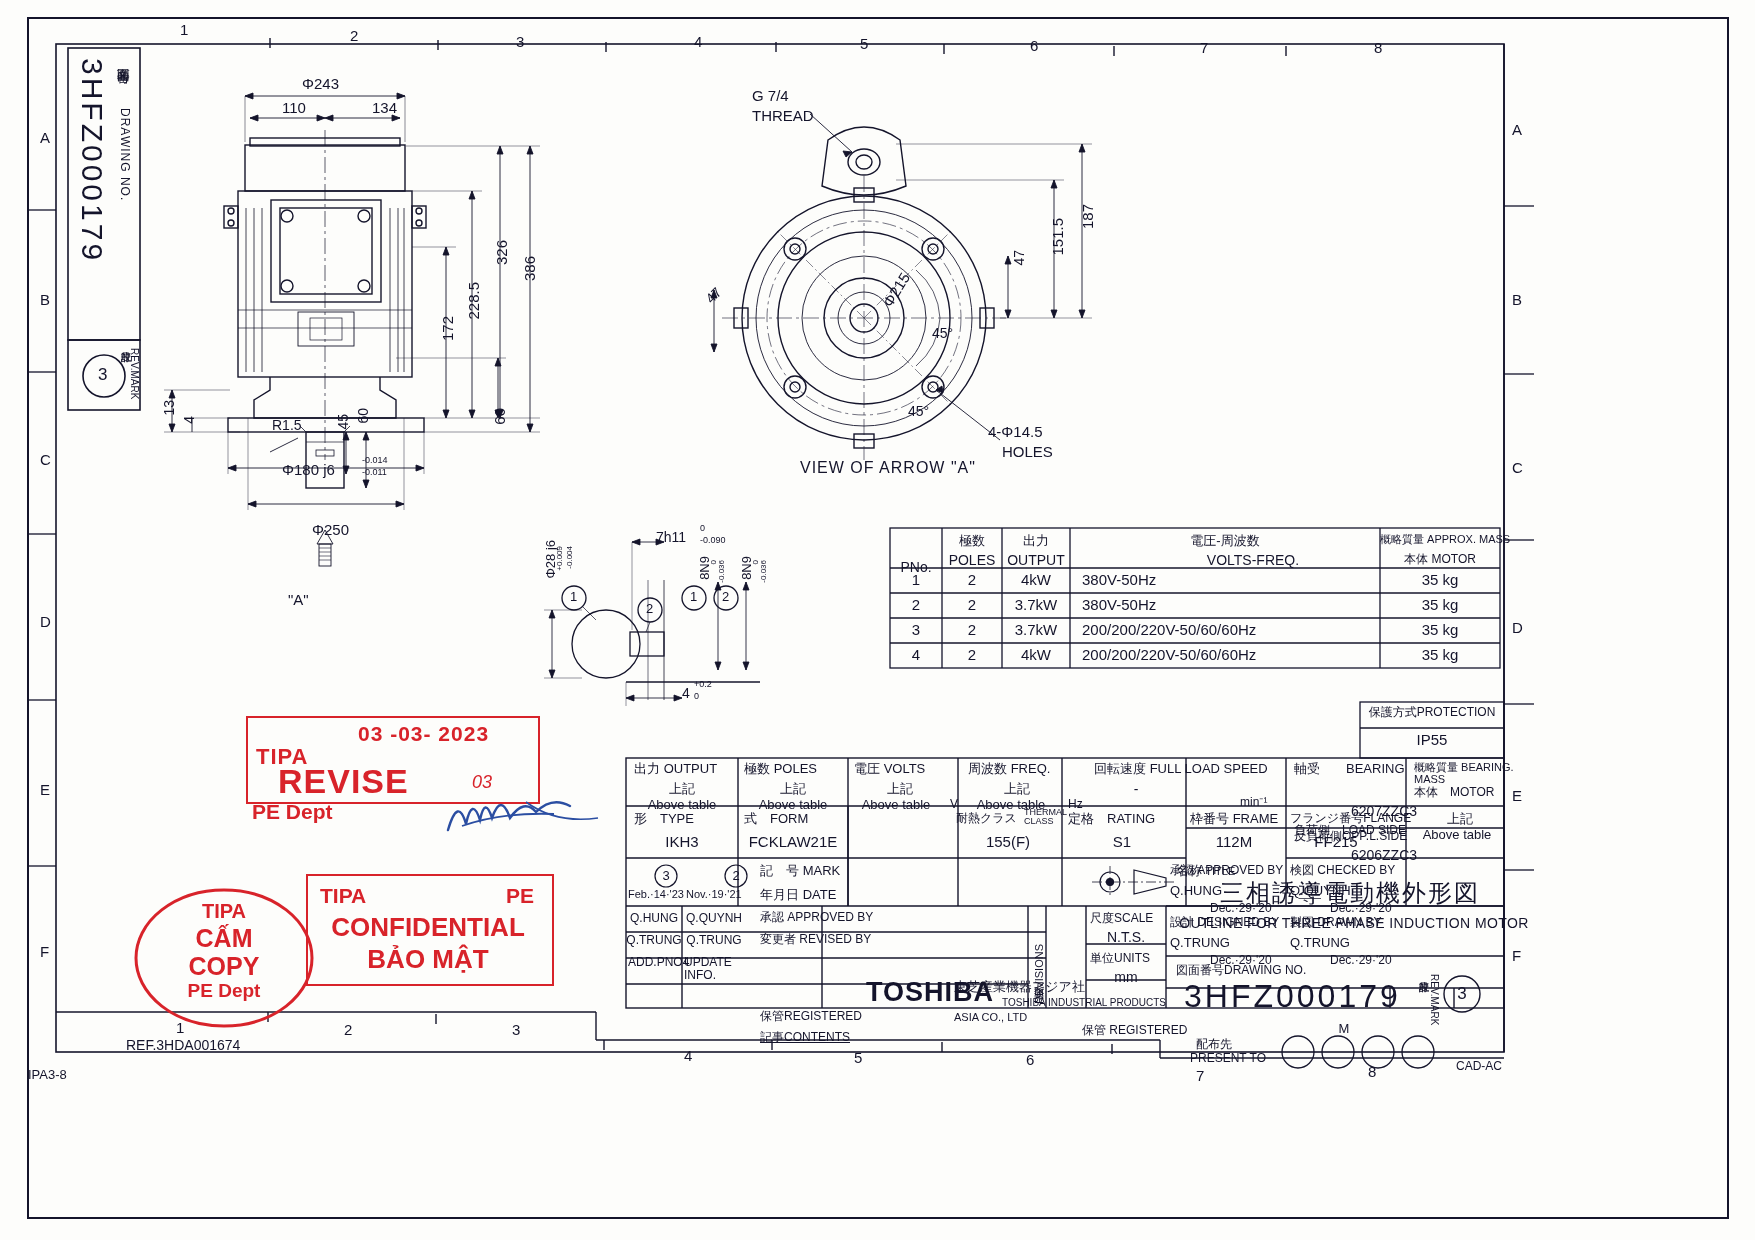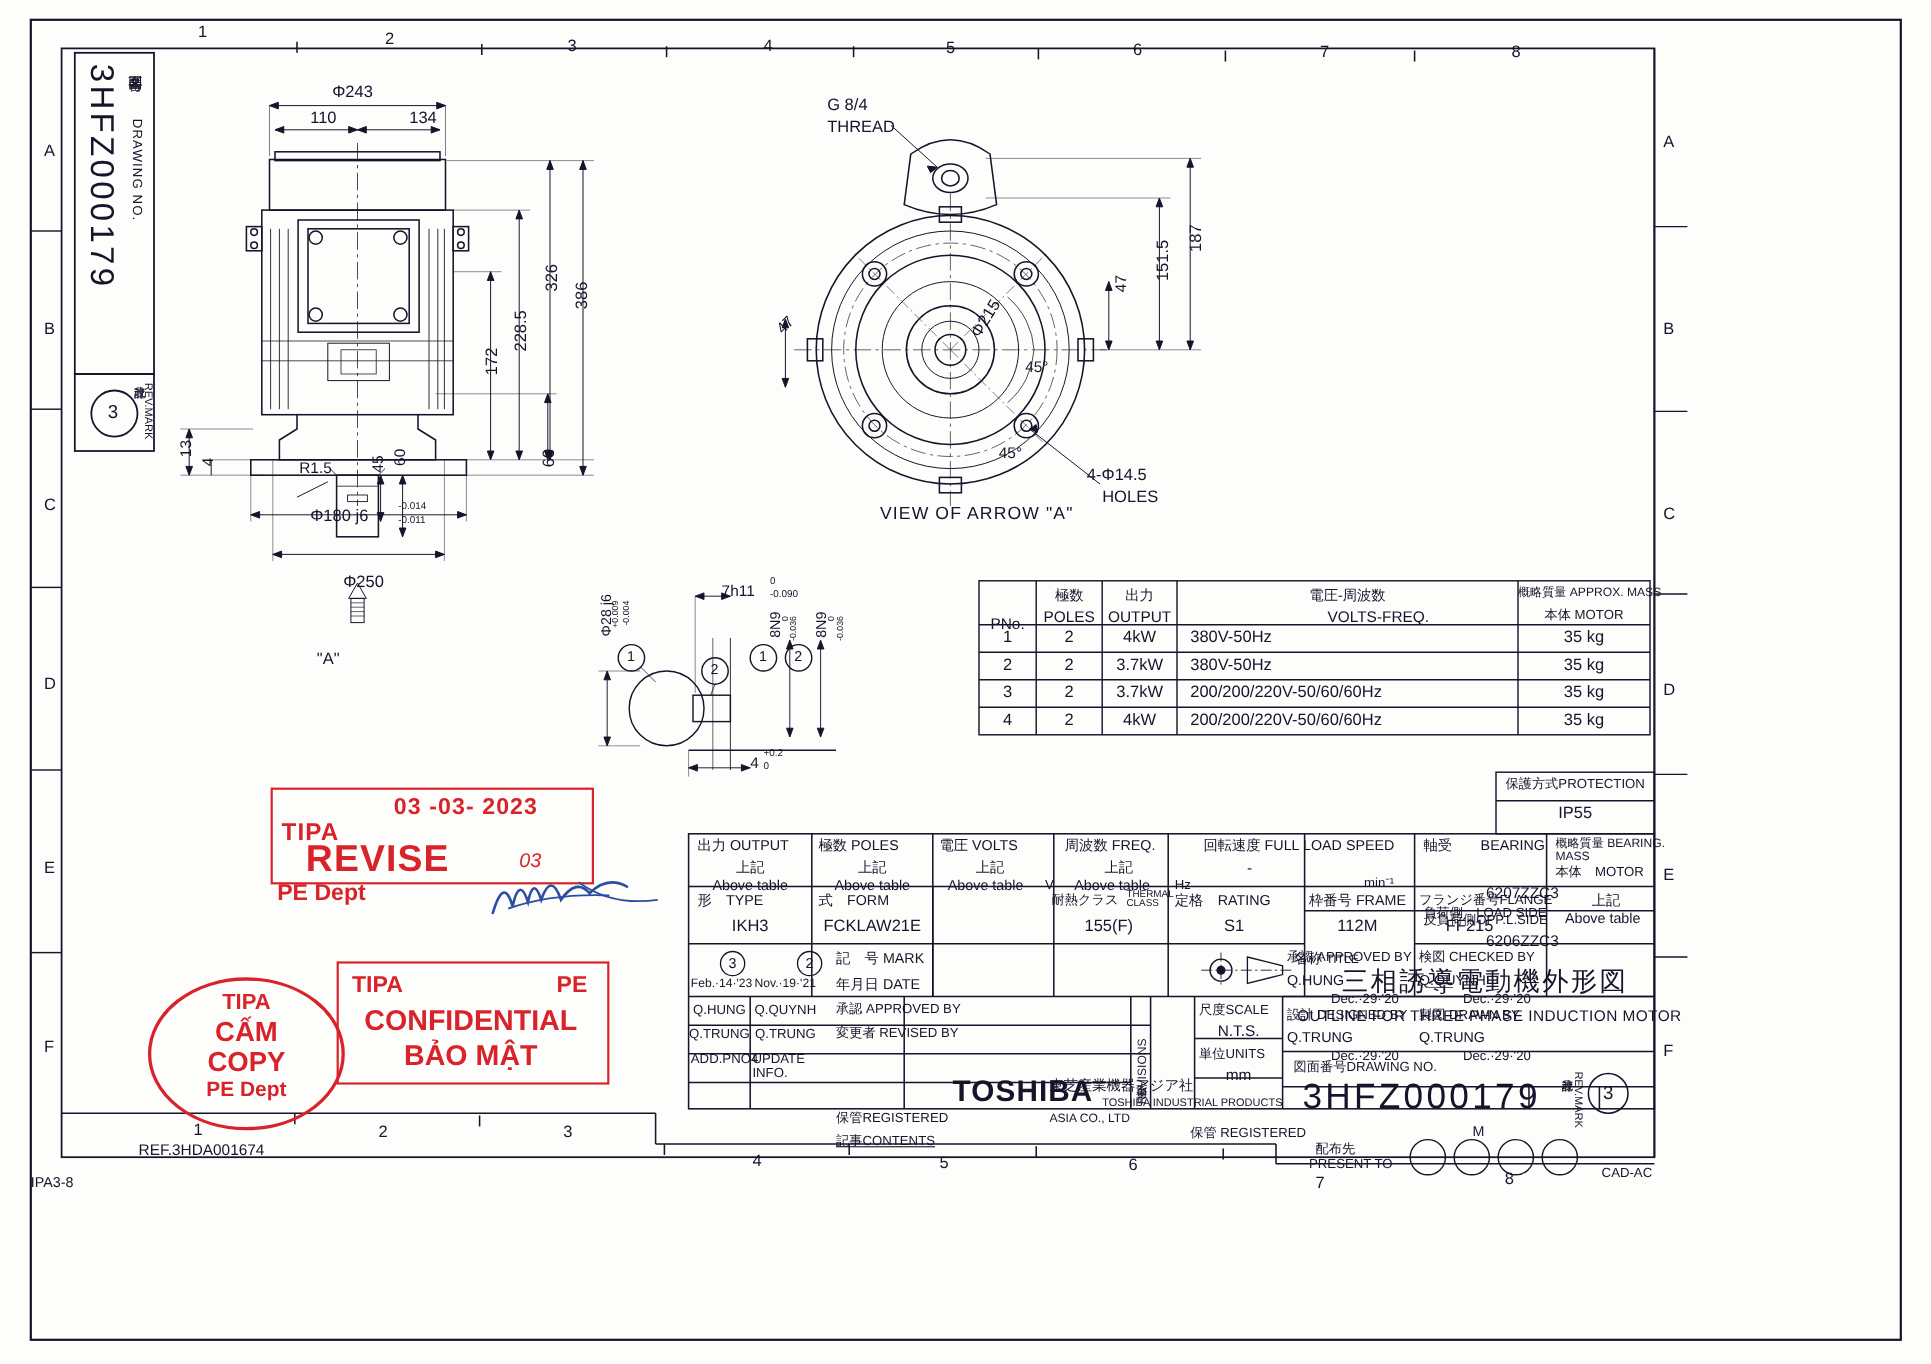--- a/index.html
+++ b/index.html
@@ -336,21 +336,21 @@
         <path d="M14 252 l-3 -8 h6 z" fill="#14142b"></path>
 
       <line x1="236" y1="290" x2="300" y2="340"></line>
       <path d="M236 290 l7 3 l-1 -7 z" fill="#14142b"></path>
 
       <path d="M216 170 a68 68 0 0 1 24 48" stroke-width="0.7"></path>
       <path d="M216 266 a68 68 0 0 0 24 -48" stroke-width="0.7"></path>
     </g>
   </svg>
 
-  <div class="txt ctr" style="left:752px;top:88px;font-size:15px;">G 8/4</div>
+  <div class="txt ctr" style="left:752px;top:88px;font-size:15px;">G 7/4</div>
   <div class="txt ctr" style="left:752px;top:108px;font-size:15px;">THREAD</div>
   <div class="txt vert180" style="left:1080px;top:204px;font-size:15px;">187</div>
   <div class="txt vert180" style="left:1050px;top:218px;font-size:15px;">151.5</div>
   <div class="txt vert180" style="left:1012px;top:250px;font-size:14px;">47</div>
   <div class="txt" style="left:706px;top:288px;font-size:14px;transform:rotate(-45deg);">47</div>
   <div class="txt" style="left:878px;top:282px;font-size:15px;transform:rotate(-58deg);">Φ215</div>
   <div class="txt" style="left:932px;top:326px;font-size:14px;">45°</div>
   <div class="txt" style="left:908px;top:404px;font-size:14px;">45°</div>
   <div class="txt" style="left:988px;top:424px;font-size:15px;">4-Φ14.5</div>
   <div class="txt" style="left:1002px;top:444px;font-size:15px;">HOLES</div>

